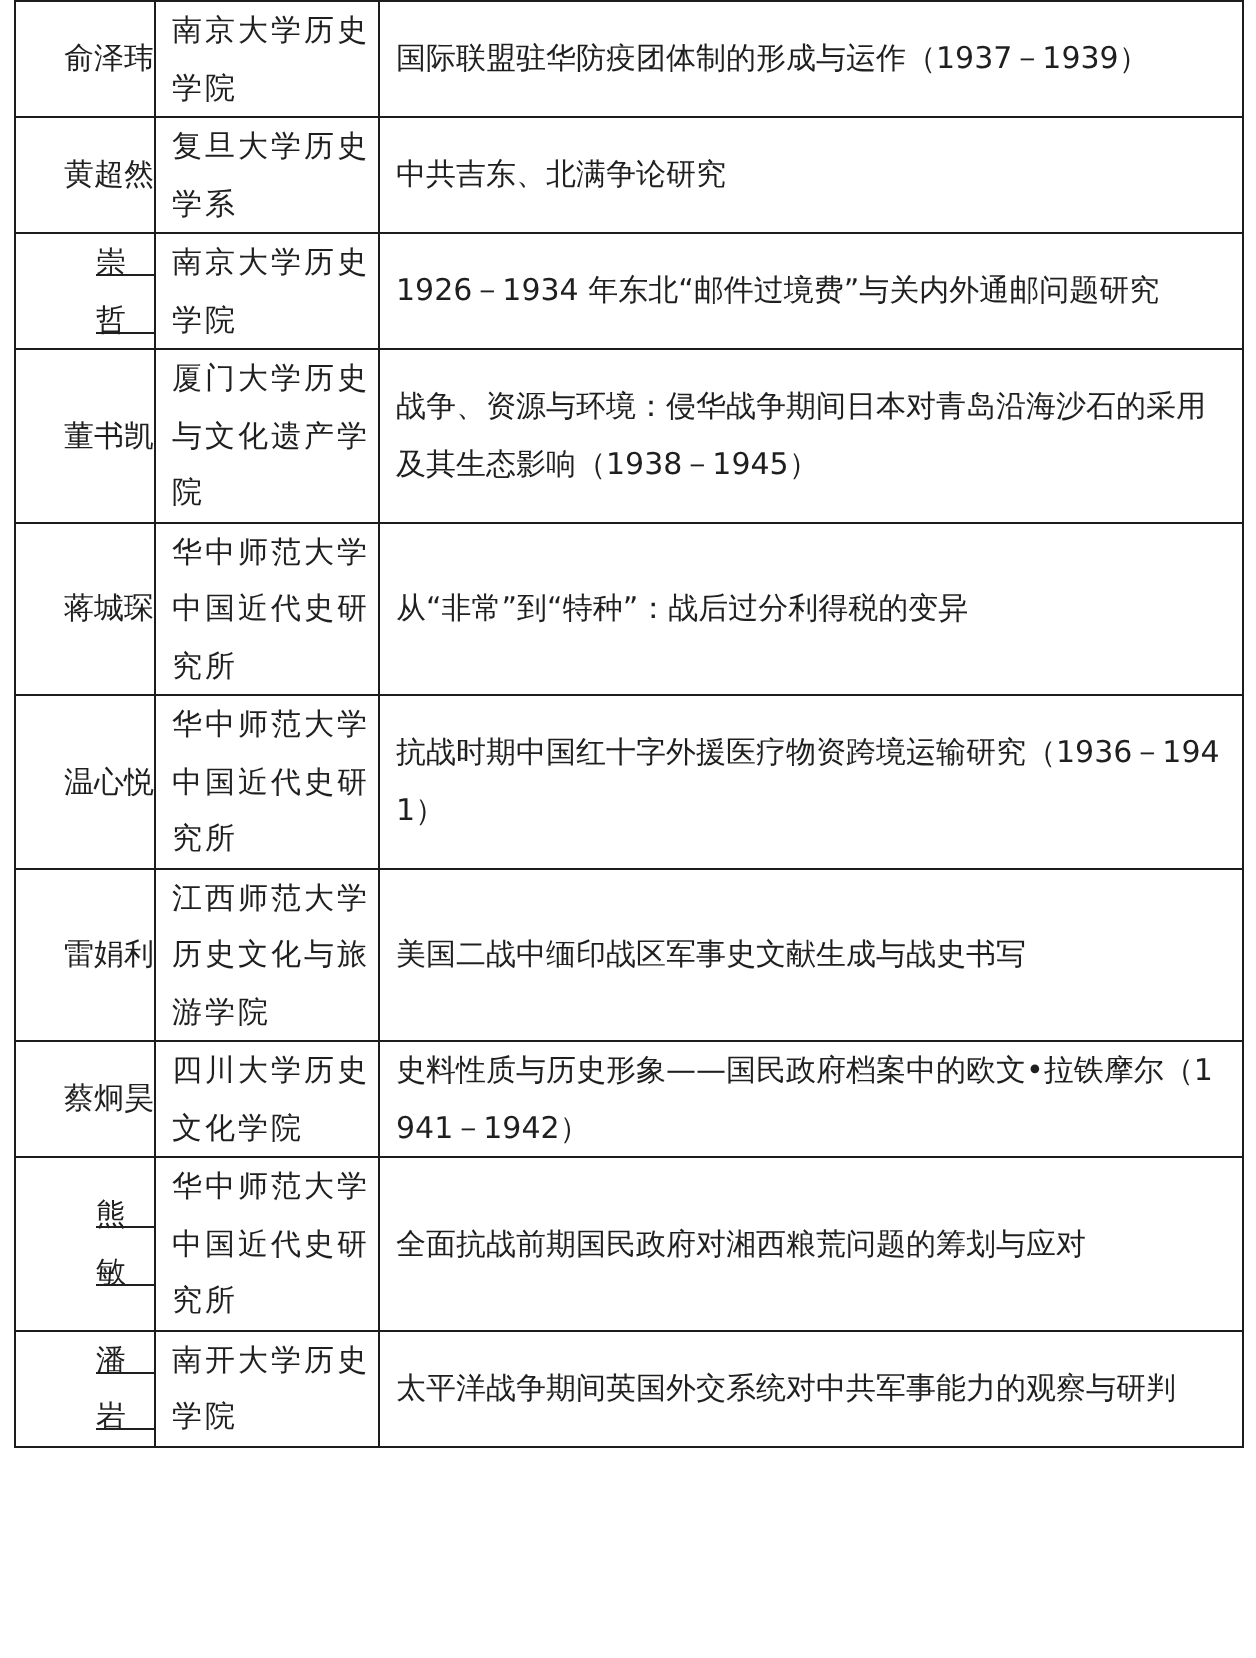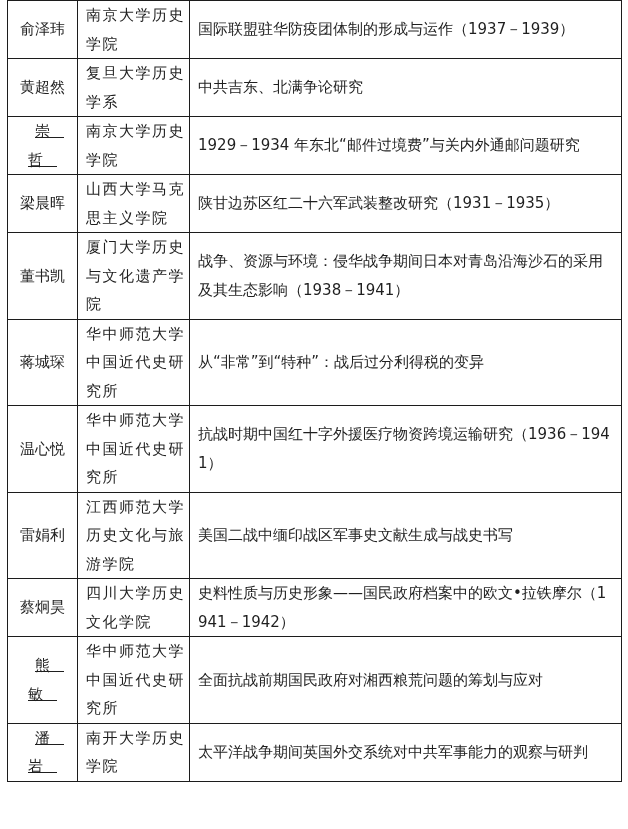--- a/index.html
+++ b/index.html
@@ -28,21 +28,21 @@
       padding: 0;
       vertical-align: middle;
       font-size: 15px;
       line-height: 28.5px;
       color: #1f1f1f;
     }
     col.c-name { width: 70px; }
     col.c-inst { width: 112px; }
     col.c-title { width: 432px; }
     td.name {
-      text-align: center;
+      text-align: right;
       letter-spacing: 0px;
     }
     td.inst {
       padding-left: 8px !important;
       padding-right: 2px !important;
       letter-spacing: 1.5px;
       word-break: break-all;
     }
     td.title {
       padding-left: 8px !important;
@@ -69,31 +69,26 @@
       <td class="title">国际联盟驻华防疫团体制的形成与运作（1937－1939）</td>
     </tr>
     <tr class="h2">
       <td class="name">黄超然</td>
       <td class="inst">复旦大学历史学系</td>
       <td class="title">中共吉东、北满争论研究</td>
     </tr>
     <tr class="h2">
       <td class="name"><span class="nm-spaced">崇哲</span></td>
       <td class="inst">南京大学历史学院</td>
-      <td class="title">1929－1934 年东北“邮件过境费”与关内外通邮问题研究</td>
-    </tr>
-    <tr class="h2">
-      <td class="name">梁晨晖</td>
-      <td class="inst">山西大学马克思主义学院</td>
-      <td class="title">陕甘边苏区红二十六军武装整改研究（1931－1935）</td>
+      <td class="title">1926－1934 年东北“邮件过境费”与关内外通邮问题研究</td>
     </tr>
     <tr class="h3">
       <td class="name">董书凯</td>
       <td class="inst">厦门大学历史与文化遗产学院</td>
-      <td class="title">战争、资源与环境：侵华战争期间日本对青岛沿海沙石的采用及其生态影响（1938－1941）</td>
+      <td class="title">战争、资源与环境：侵华战争期间日本对青岛沿海沙石的采用及其生态影响（1938－1945）</td>
     </tr>
     <tr class="h3">
       <td class="name">蒋城琛</td>
       <td class="inst">华中师范大学中国近代史研究所</td>
       <td class="title">从“非常”到“特种”：战后过分利得税的变异</td>
     </tr>
     <tr class="h3">
       <td class="name">温心悦</td>
       <td class="inst">华中师范大学中国近代史研究所</td>
       <td class="title">抗战时期中国红十字外援医疗物资跨境运输研究（1936－1941）</td>

